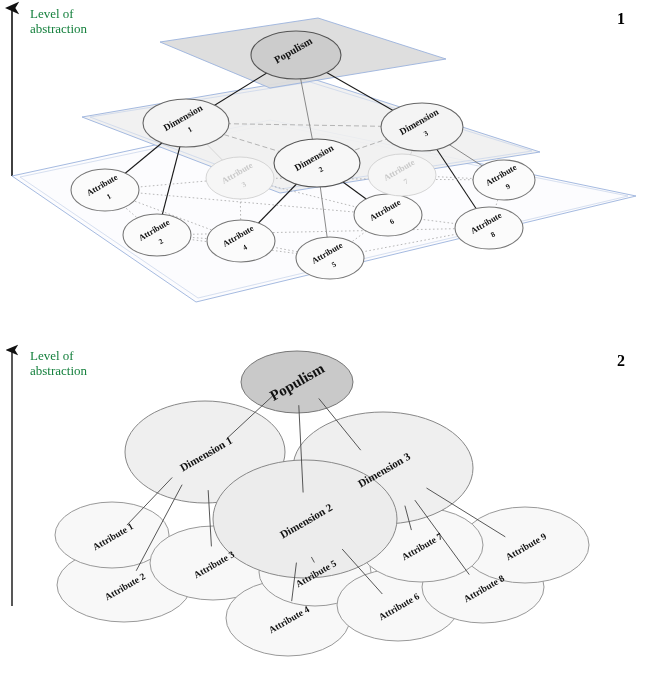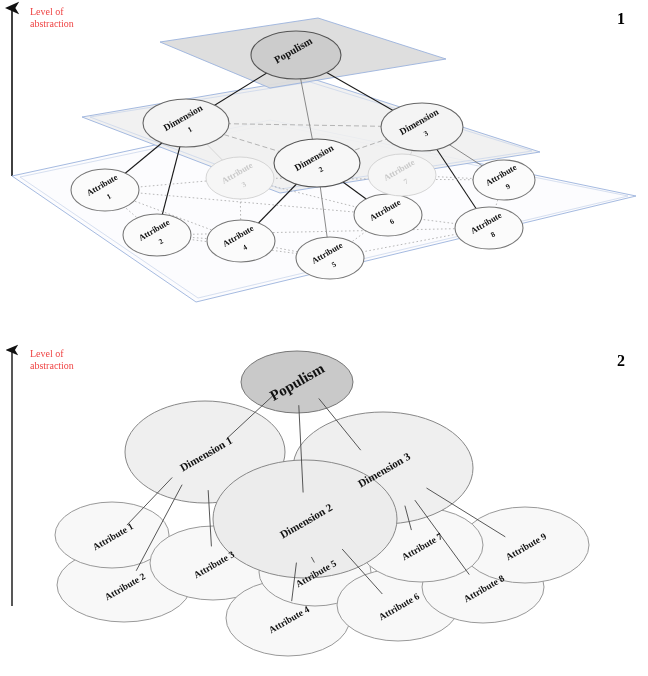--- a/index.html
+++ b/index.html
@@ -1,21 +1,21 @@
 <!DOCTYPE html>
 <html><head>
 <meta charset="utf-8">
 <style>
   html,body{margin:0;padding:0;background:#ffffff;}
   body{width:648px;height:676px;position:relative;font-family:"Liberation Serif",serif;color:#111;overflow:hidden;}
   .panel{position:absolute;left:0;width:648px;}
   #panel1{top:0;height:320px;}
   #panel2{top:320px;height:356px;}
   svg{display:block;}
-  .axis-label{font-family:"Liberation Serif",serif;font-size:10px;line-height:1.18;color:#ef4444;}
+  .axis-label{font-family:"Liberation Serif",serif;font-size:13px;line-height:1.18;color:#15803d;}
   .axis-label div{white-space:nowrap;}
   .fig-num{font-family:"Liberation Serif",serif;font-size:16px;font-weight:bold;color:#000;}
   text{font-family:"Liberation Serif",serif;}
 </style>
 </head>
 <body>
 
 <div class="panel" id="panel1">
   <div class="axis-label" style="position:absolute;left:30px;top:6px;">
     <div>Level of</div>

